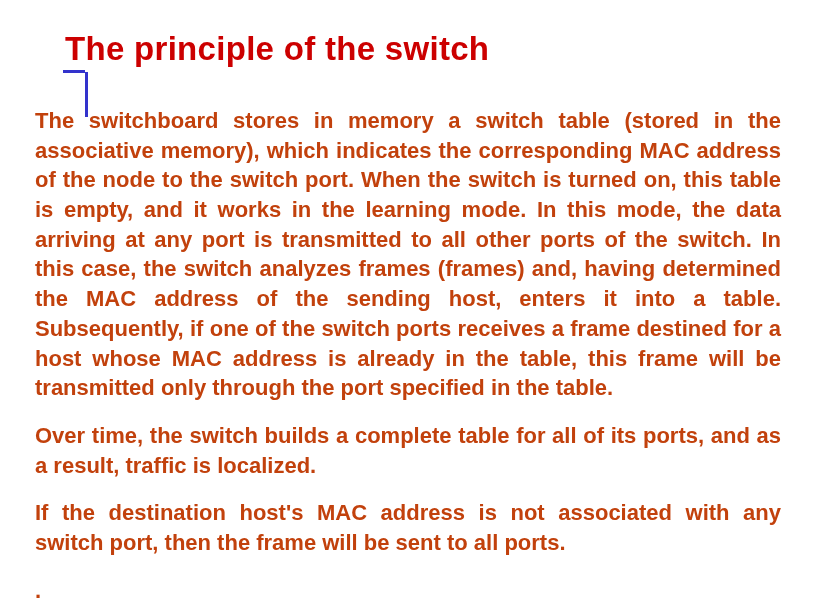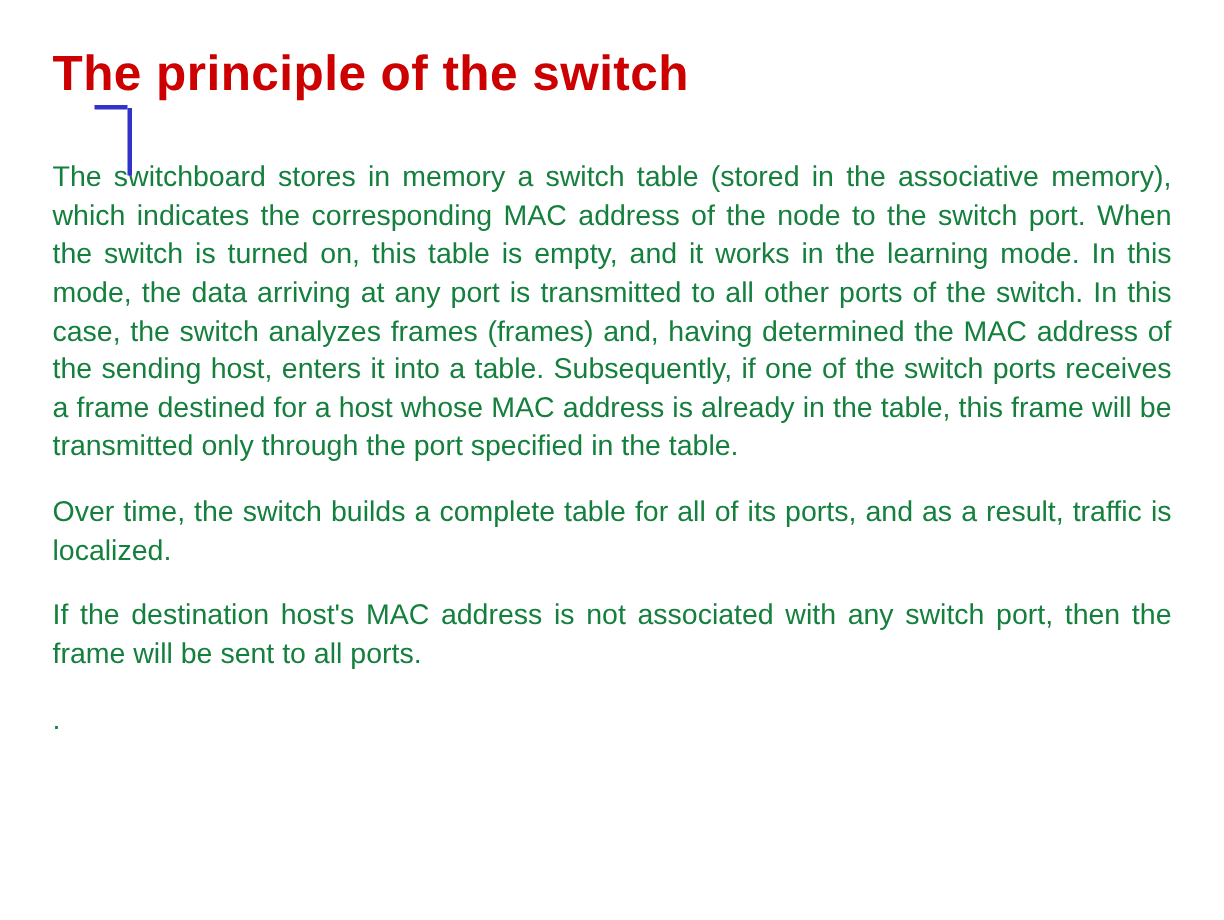--- a/index.html
+++ b/index.html
@@ -21,20 +21,21 @@
       height: 100%;
     }
     .title-container {
       position: relative;
       margin-bottom: 38px;
     }
     .title {
       font-size: 33px;
       font-weight: bold;
       color: #cc0000;
+      margin-left: 30px;
       letter-spacing: 0.3px;
     }
     .underline {
       position: absolute;
       left: 28px;
       top: 40px;
       height: 2.5px;
       width: 22px;
       background: #3333cc;
     }
@@ -44,25 +45,26 @@
       top: 42px;
       width: 2.5px;
       height: 45px;
       background: #3333cc;
     }
     .content {
       padding-left: 0;
       padding-right: 0;
     }
     .paragraph {
-      font-size: 19px;
-      color: #15803d;
+      font-size: 22px;
+      color: #c2410c;
       text-align: justify;
       line-height: 1.35;
       margin-bottom: 18px;
+      font-weight: bold;
     }
     .paragraph:last-child {
       margin-bottom: 0;
     }
   </style>
 </head>
 <body>
 
 <div class="slide">
   <div class="title-container">

